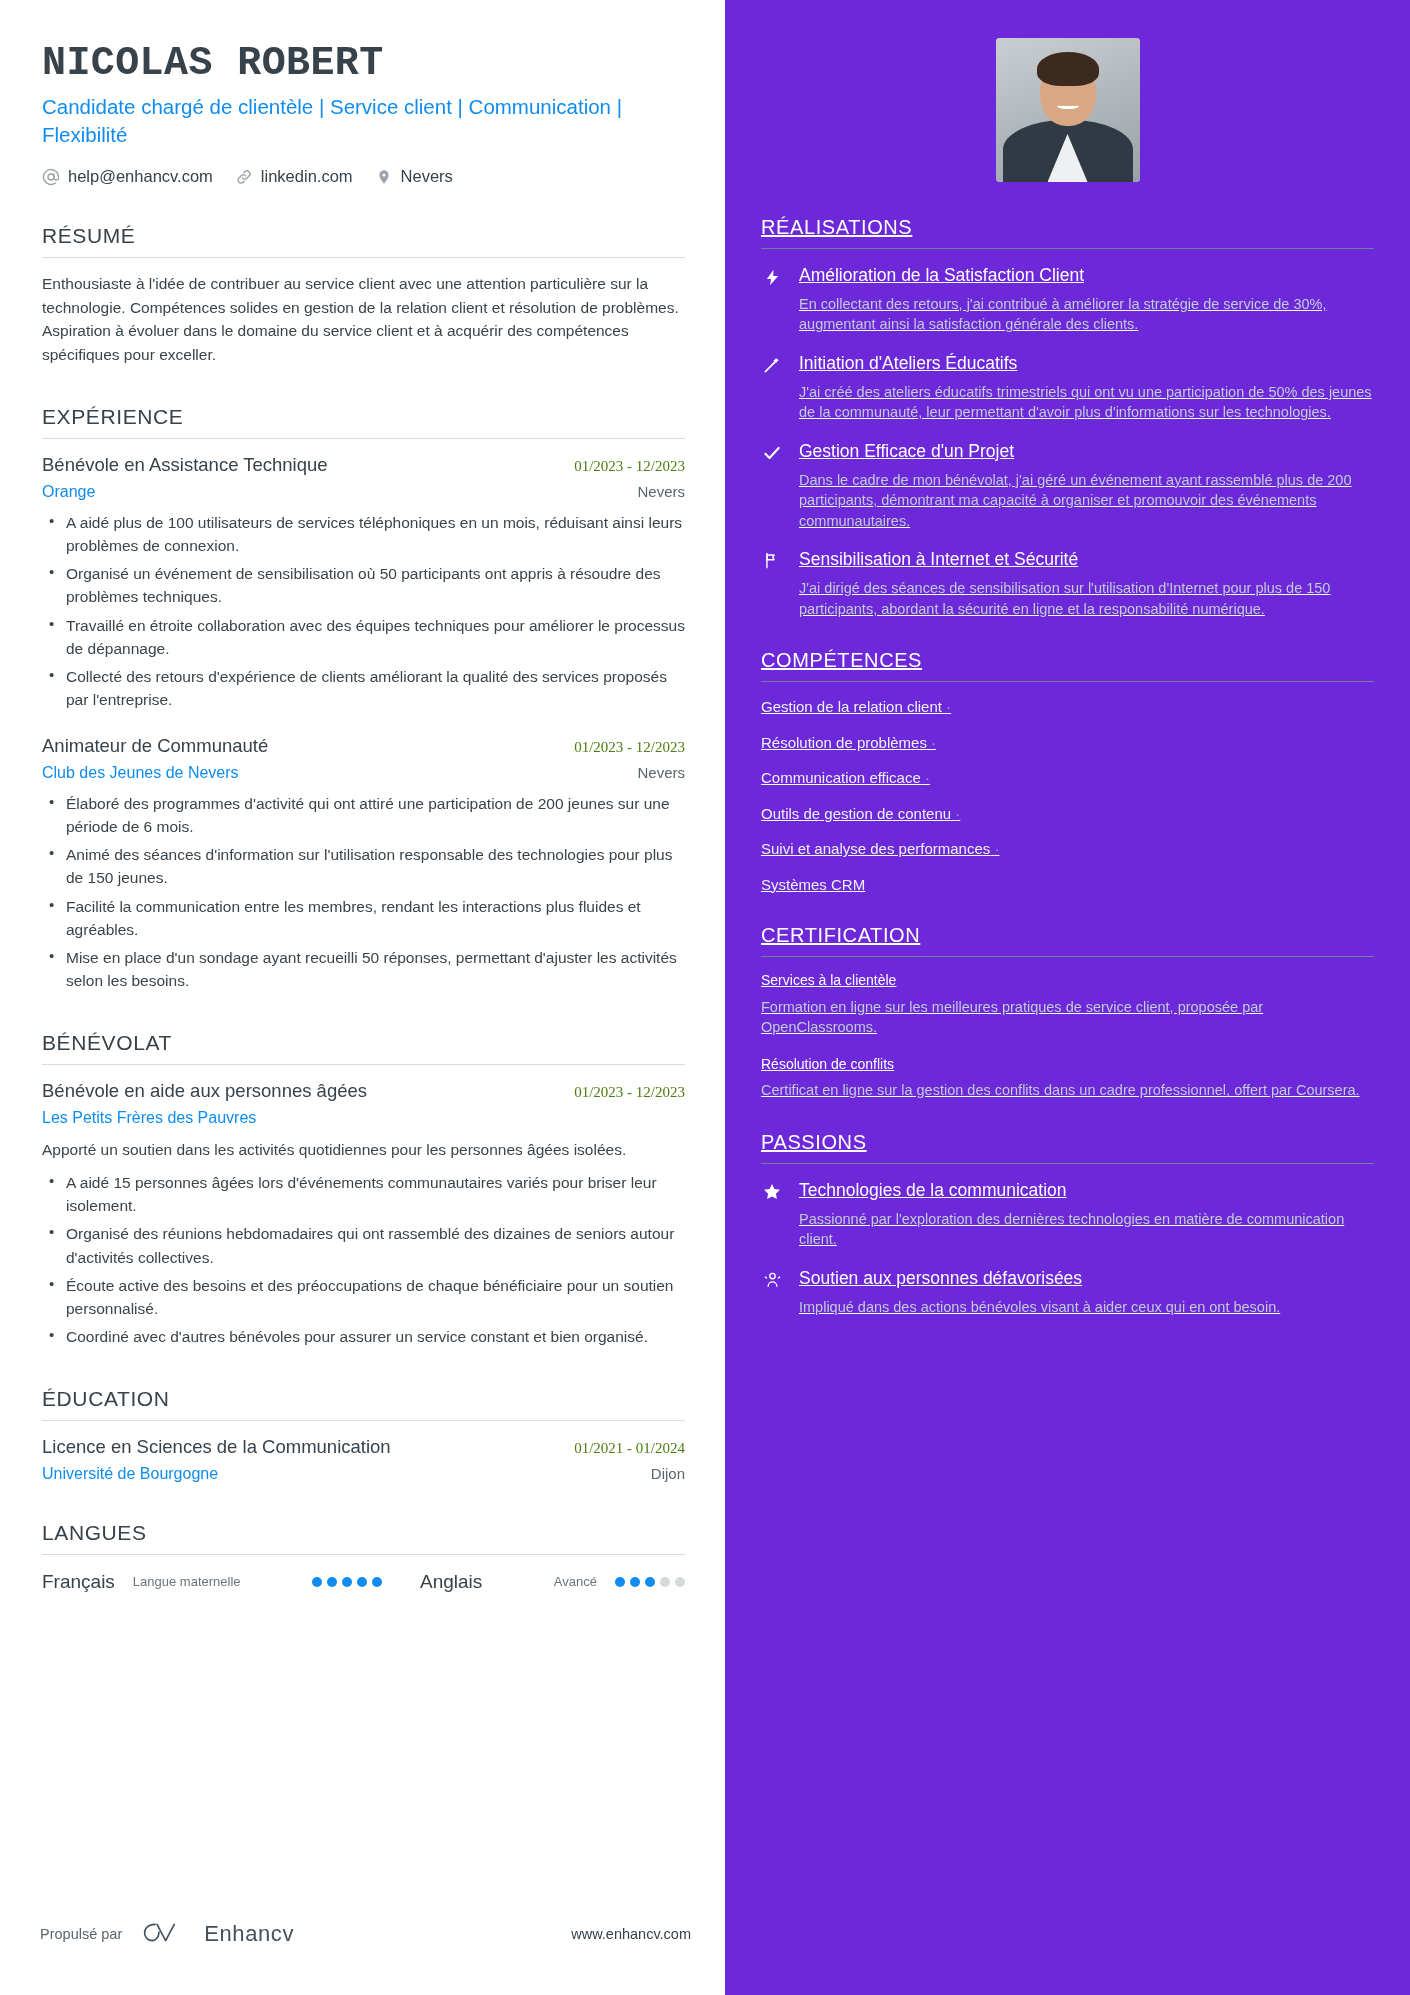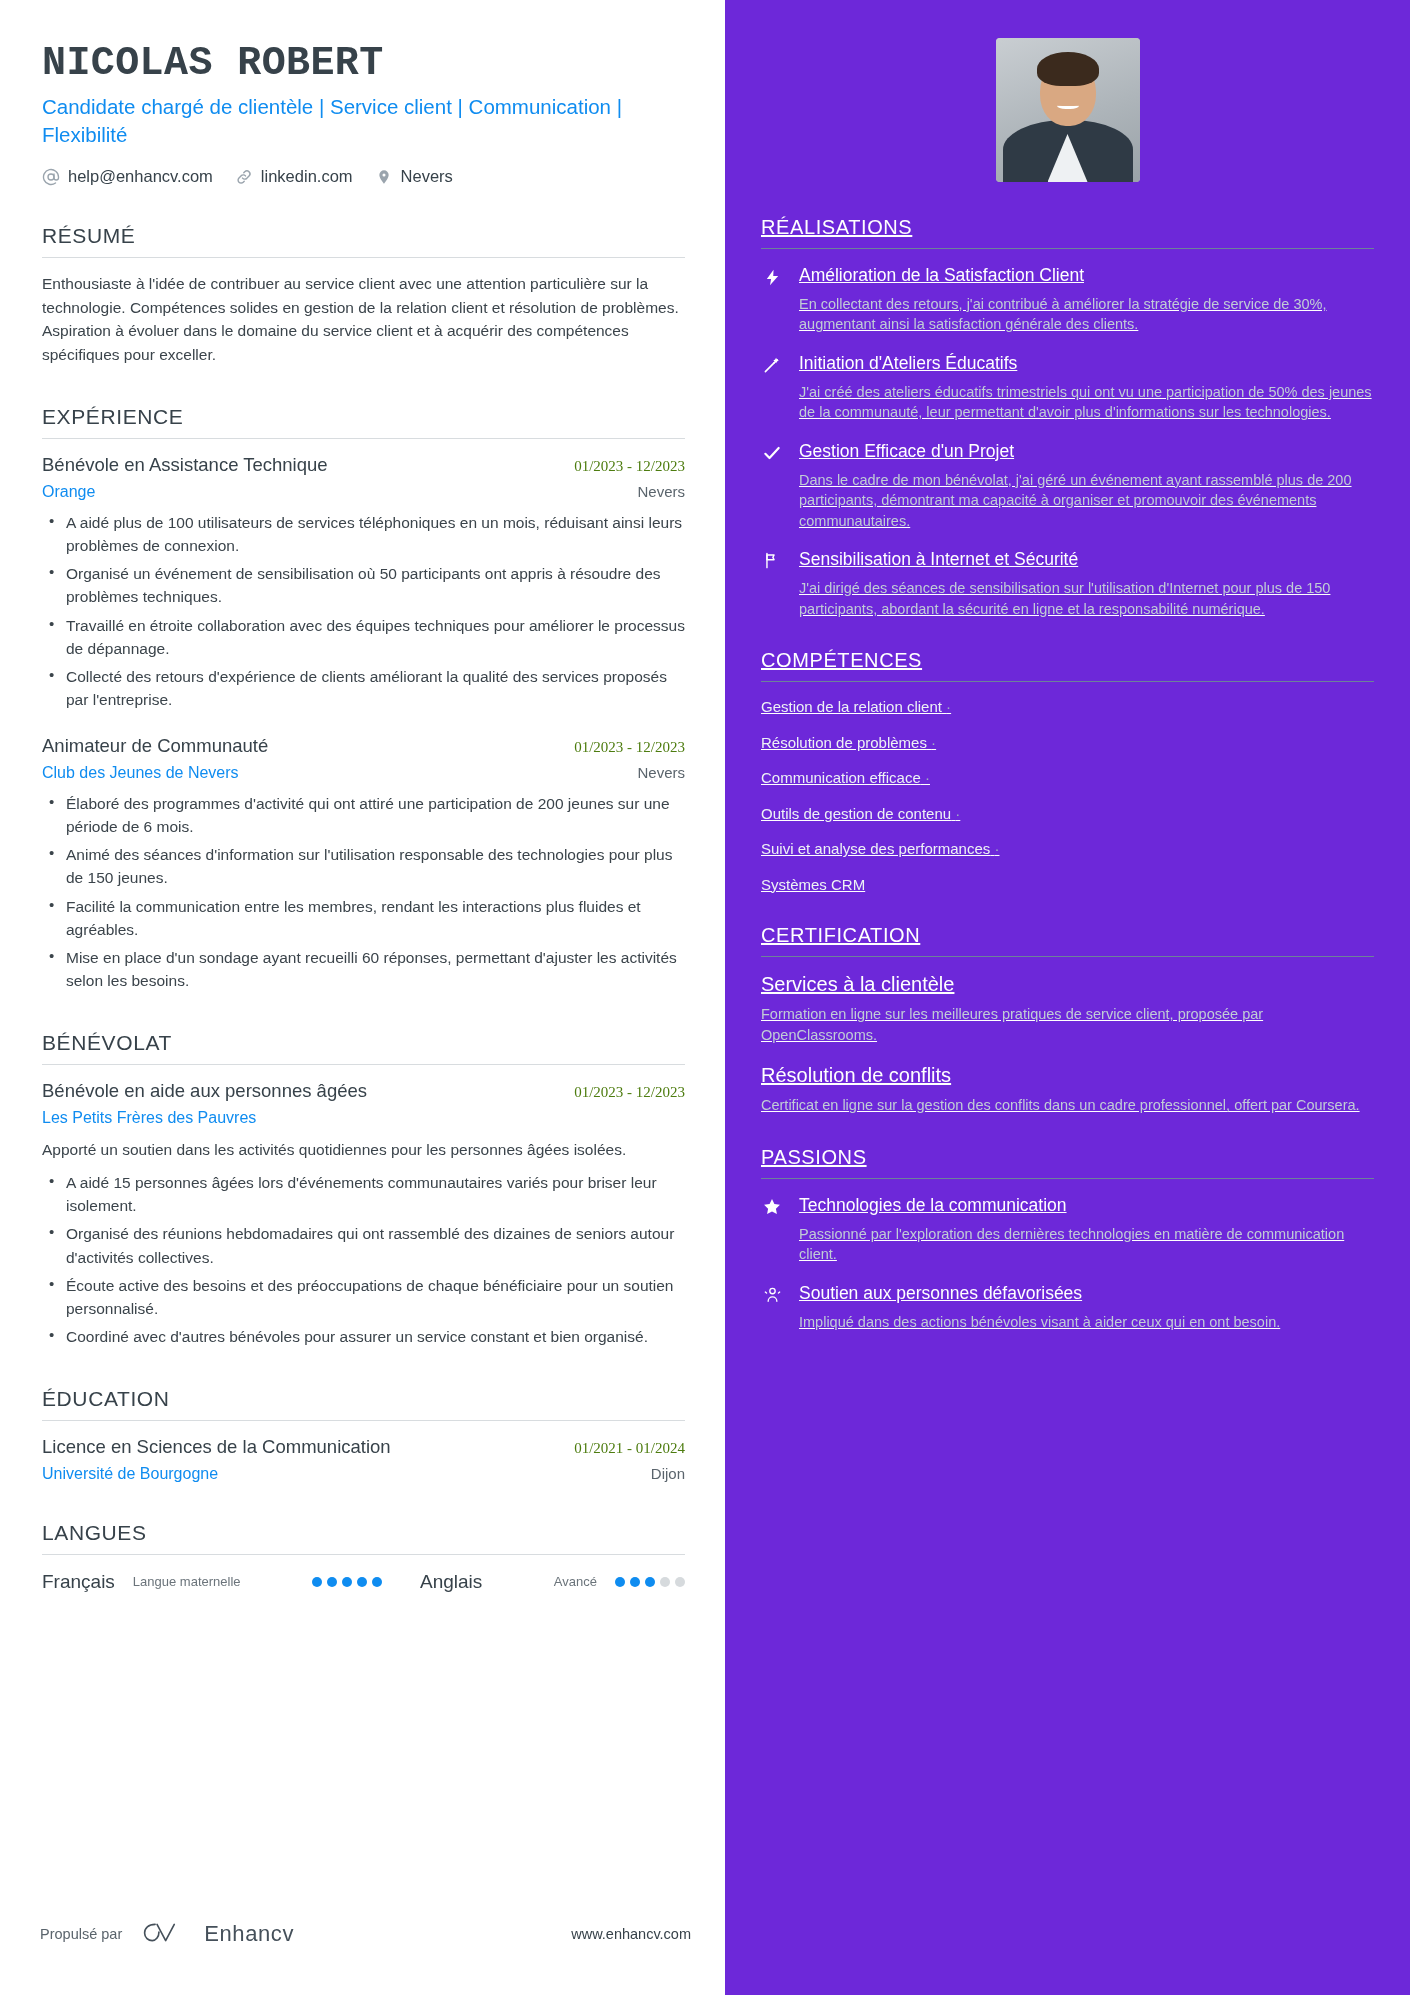--- a/index.html
+++ b/index.html
@@ -347,21 +347,21 @@
     margin-bottom: 16px;
     line-height: 1.3;
   }
   .skill:last-child { margin-bottom: 0; }
   .skill .sep { color: #9fb0bf; }
 
   
   .cert { margin-bottom: 18px; }
   .cert:last-child { margin-bottom: 0; }
   .cert-title {
-    font-size: 20px;
+    font-size: 14px;
     color: #ffffff;
     margin-bottom: 7px;
     line-height: 1.25;
   }
   .cert-desc {
     font-size: 14.5px;
     line-height: 1.42;
     color: #c1ccd6;
   }
 </style>
@@ -439,21 +439,21 @@
           <div class="entry-date">01/2023 - 12/2023</div>
         </div>
         <div class="entry-sub">
           <div class="entry-org">Club des Jeunes de Nevers</div>
           <div class="entry-loc">Nevers</div>
         </div>
         <ul class="bullets">
           <li>Élaboré des programmes d'activité qui ont attiré une participation de 200 jeunes sur une période de 6 mois.</li>
           <li>Animé des séances d'information sur l'utilisation responsable des technologies pour plus de 150 jeunes.</li>
           <li>Facilité la communication entre les membres, rendant les interactions plus fluides et agréables.</li>
-          <li>Mise en place d'un sondage ayant recueilli 60 réponses, permettant d'ajuster les activités selon les besoins.</li>
+          <li>Mise en place d'un sondage ayant recueilli 50 réponses, permettant d'ajuster les activités selon les besoins.</li>
         </ul>
       </div>
     </div>
 
     <div class="sec">
       <div class="sec-title">BÉNÉVOLAT</div>
       <div class="sec-rule"></div>
 
       <div class="entry">
         <div class="entry-head">

